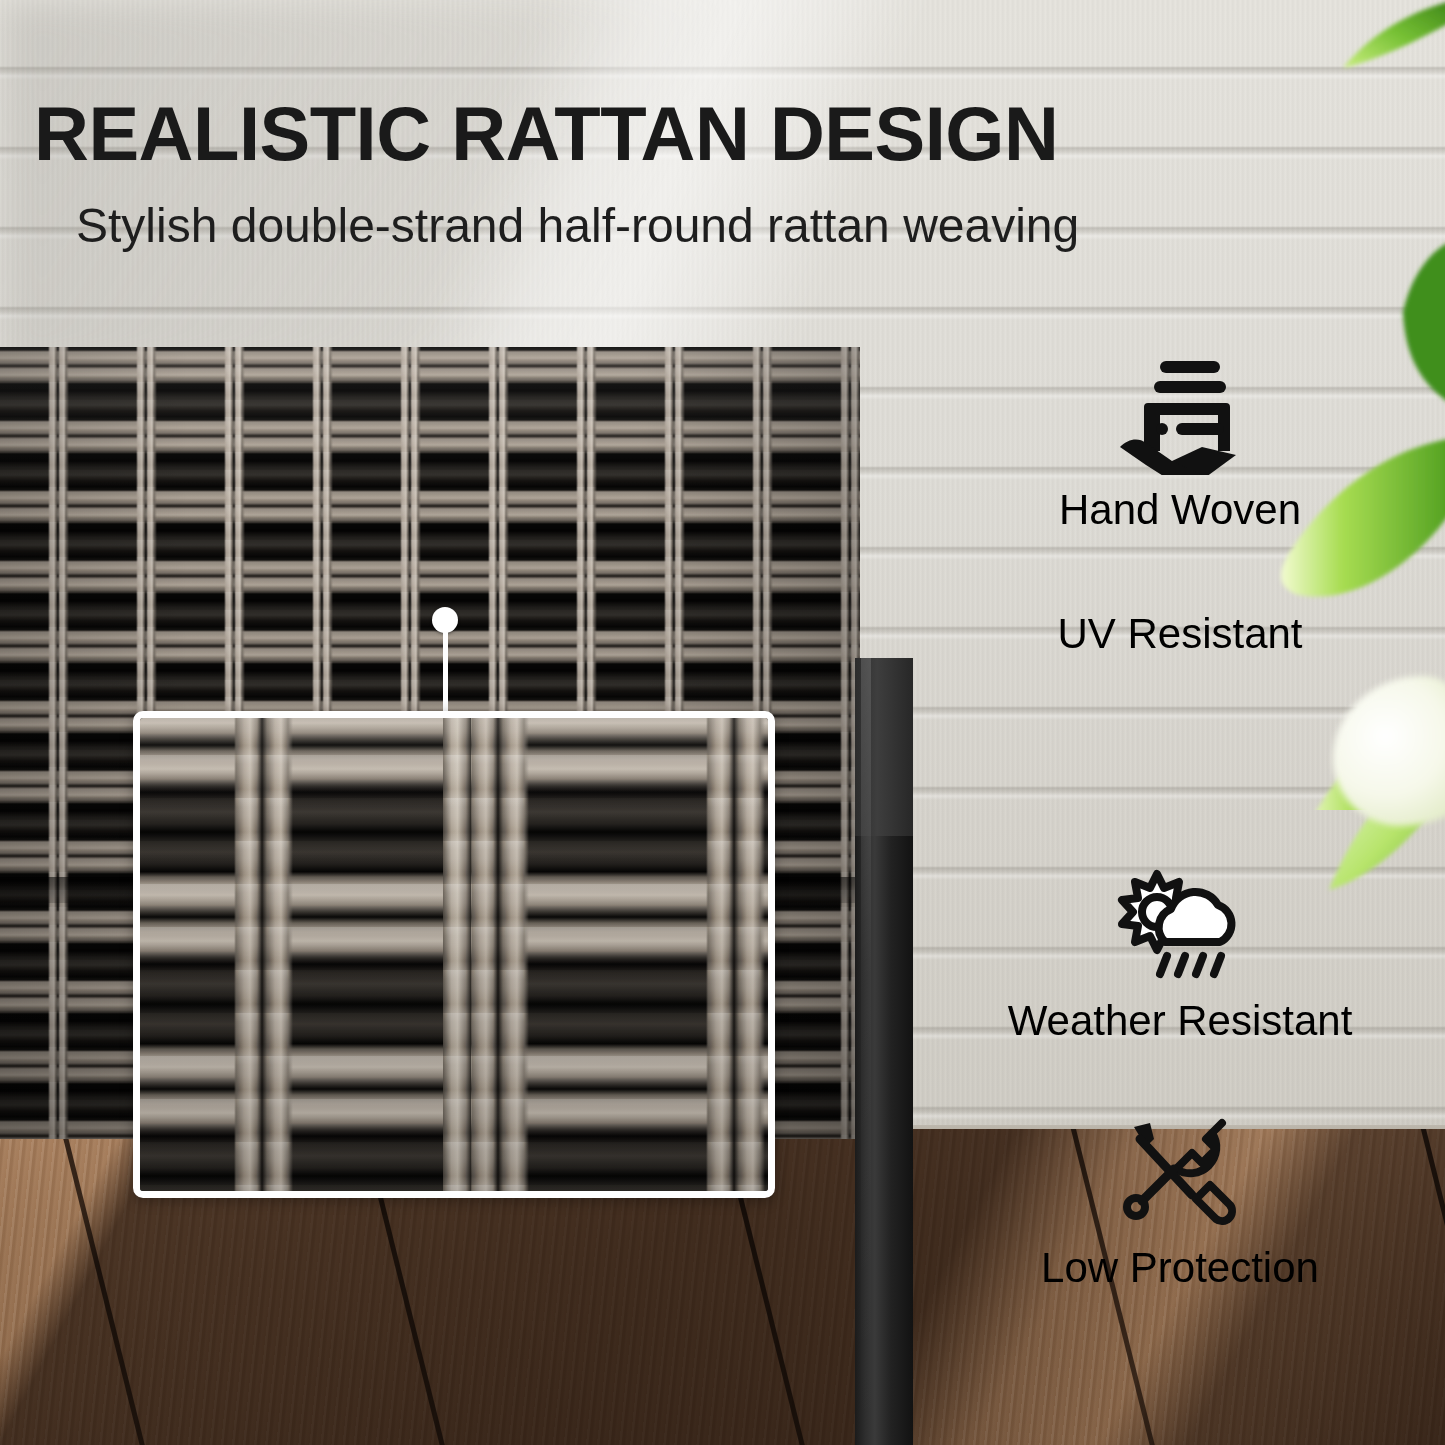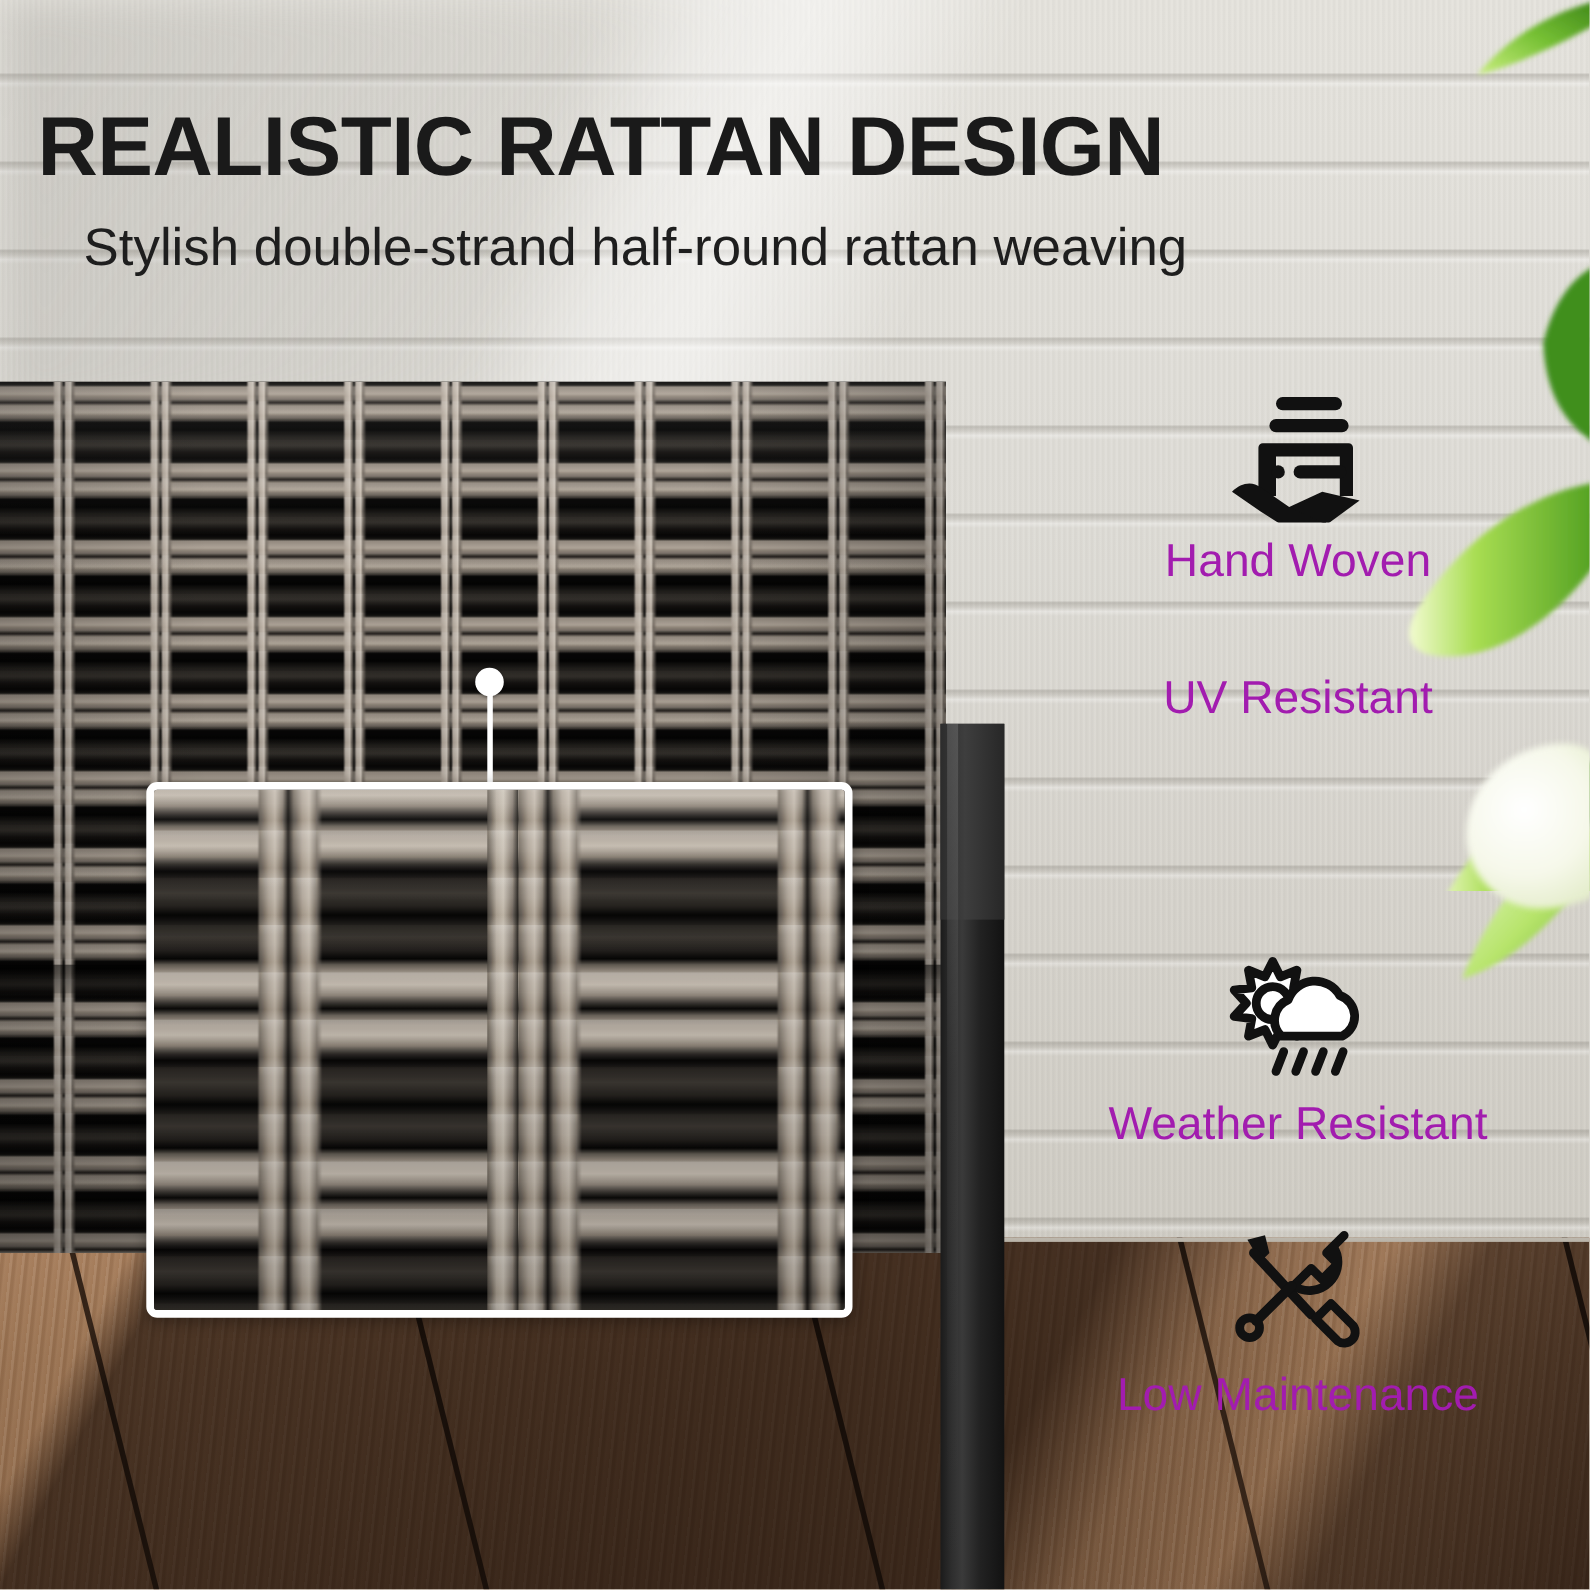--- a/index.html
+++ b/index.html
@@ -265,21 +265,21 @@
   #features {
     position:absolute; left:930px; top:352px; width:500px; height:1010px;
   }
   .feature {
     position:absolute; left:0; width:500px; text-align:center;
   }
   .feature .ficon {
     height:128px; display:flex; align-items:center; justify-content:center;
   }
   .feature .flabel {
-    margin-top:6px; font-size:42px; color:#a21caf; font-weight:400;
+    margin-top:6px; font-size:42px; color:#000000; font-weight:400;
     white-space:nowrap; letter-spacing:0px;
   }
   #f0 { top:0px; }
   #f1 { top:252px; }
   #f2 { top:511px; }
   #f3 { top:758px; }
 
   
   .leaf { position:absolute; }
   #flower {
@@ -421,18 +421,18 @@
 
           <path d="M16 12 l16 -4 l4 16 l-8 8 z" fill="#111" stroke="none"></path>
           <path d="M22 24 l52 56" stroke-width="9"></path>
           <path d="M78 84 l20 20 a10 10 0 0 0 14 -14 l-20 -20 z" fill="none" stroke-width="8"></path>
 
           <path d="M104 8 l-16 16 l10 10 l-14 14 l-10 -10 l-16 16 a26 26 0 0 0 36 -36 z" fill="none" stroke-width="8"></path>
           <path d="M56 54 L24 86" stroke-width="9"></path>
           <circle cx="18" cy="92" r="9" fill="none" stroke-width="8"></circle>
         </svg>
       </div>
-      <div class="flabel">Low Maintenance</div>
+      <div class="flabel">Low Protection</div>
     </div>
 
   </div>
 
 </div>
 
 </body></html>

